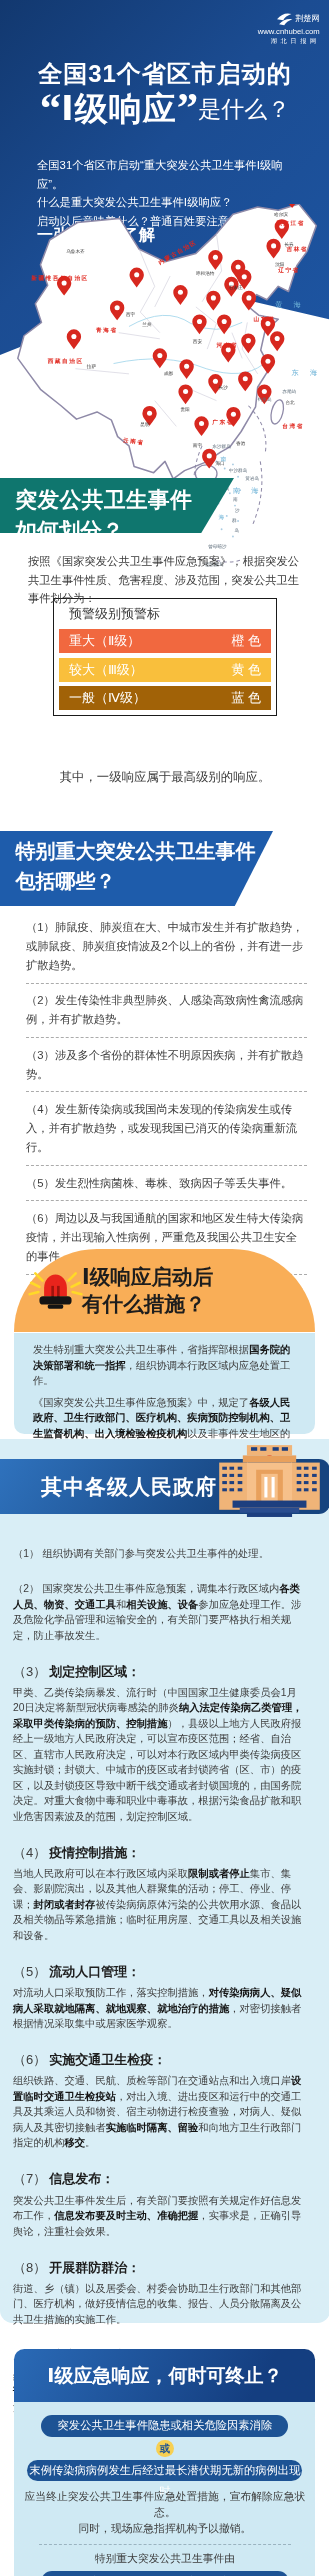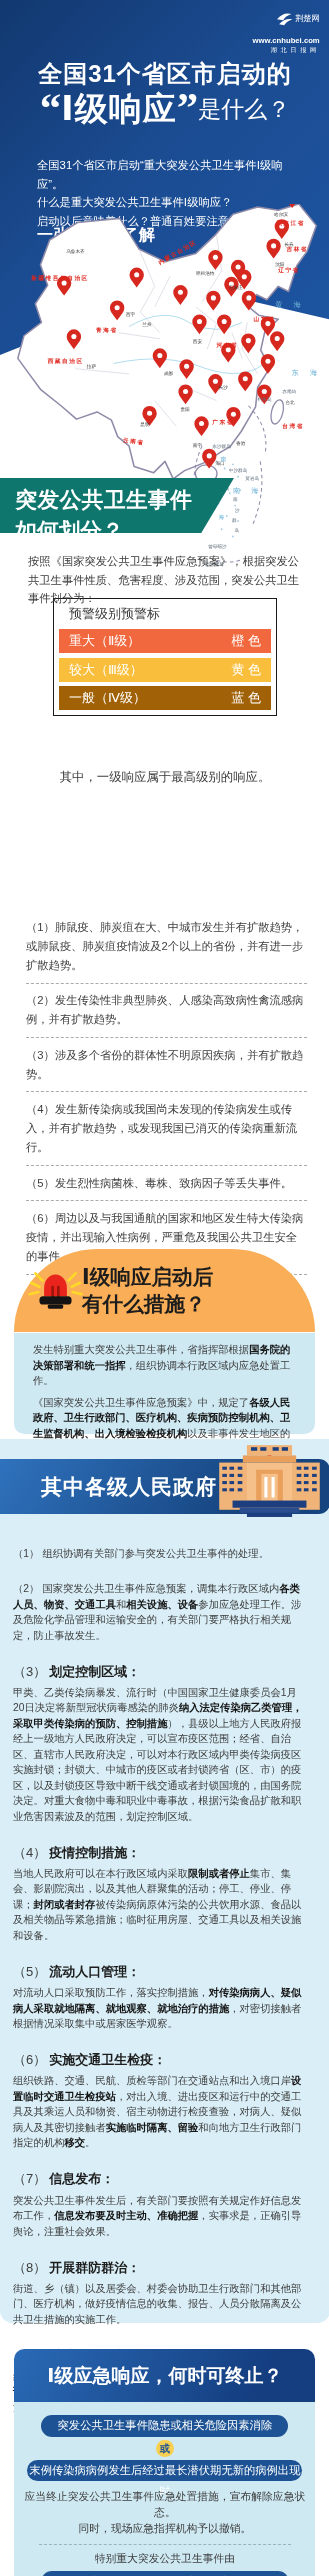--- a/index.html
+++ b/index.html
@@ -5,21 +5,21 @@
   html,body{margin:0;padding:0;background:#ffffff;}
   body{font-family:"Liberation Sans","DejaVu Sans",sans-serif;}
   .page{position:relative;width:330px;height:3266px;margin:0 auto;background:#fff;overflow:hidden;}
 
   
   .sec-header{position:absolute;top:0;left:0;width:330px;height:355px;
     background:linear-gradient(135deg,#12386f 0%,#1b4c92 45%,#1d55a2 100%);
     clip-path:polygon(0 0,100% 0,100% 90%,54% 80%,0 100%);}
   .logo{position:absolute;top:12.4px;right:10.3px;width:98px;text-align:right;color:#fff;}
   .logo-swoosh{display:inline-block;vertical-align:middle;margin-right:2.1px;}
-  .logo-url{font-size:7.7px;font-weight:bold;margin-top:9px;}
+  .logo-url{font-size:7.7px;font-weight:normal;margin-top:0;}
   .logo-sub{font-size:6.2px;letter-spacing:3.6px;margin-top:1.5px;}
   .h-title1{position:absolute;top:58px;left:0;width:330px;text-align:center;color:#fff;font-size:24px;font-weight:bold;letter-spacing:1px;}
   .h-quote-row{position:absolute;top:92px;left:0;width:330px;display:flex;justify-content:center;align-items:flex-start;color:#fff;}
   .q-mark{font-family:"Liberation Serif","DejaVu Serif",serif;font-size:43px;line-height:.75;font-weight:bold;}
   .h-highlight{font-size:33px;font-weight:bold;letter-spacing:1px;line-height:1.05;}
   .h-suffix{font-size:23px;font-weight:normal;align-self:flex-end;padding-bottom:2.1px;}
   .h-intro{position:absolute;top:156px;left:37px;width:268px;color:#fff;font-size:11.3px;line-height:18.5px;}
   .h-lead{position:absolute;top:225px;left:37px;color:#fff;font-size:16px;font-weight:bold;letter-spacing:1px;}
 
   
@@ -357,20 +357,24 @@
           <span>黄  色</span>
         </div>
         <div class="trow" style="background: #a16207;">
           <span>一般（Ⅳ级）</span>
           <span>蓝  色</span>
         </div>
       </div>
   </div>
   <div class="note">其中，一级响应属于最高级别的响应。</div>
 
+  <div class="banner2">
+    <div class="l1">特别重大突发公共卫生事件</div>
+    <div class="l2">包括哪些？</div>
+  </div>
   <div class="inc-list">
       <div class="inc">（1）肺鼠疫、肺炭疽在大、中城市发生并有扩散趋势，或肺鼠疫、肺炭疽疫情波及2个以上的省份，并有进一步扩散趋势。</div>
       <div class="dashdiv"></div>
       <div class="inc">（2）发生传染性非典型肺炎、人感染高致病性禽流感病例，并有扩散趋势。</div>
       <div class="dashdiv"></div>
       <div class="inc">（3）涉及多个省份的群体性不明原因疾病，并有扩散趋势。</div>
       <div class="dashdiv"></div>
       <div class="inc">（4）发生新传染病或我国尚未发现的传染病发生或传入，并有扩散趋势，或发现我国已消灭的传染病重新流行。</div>
       <div class="dashdiv"></div>
       <div class="inc">（5）发生烈性病菌株、毒株、致病因子等丢失事件。</div>

